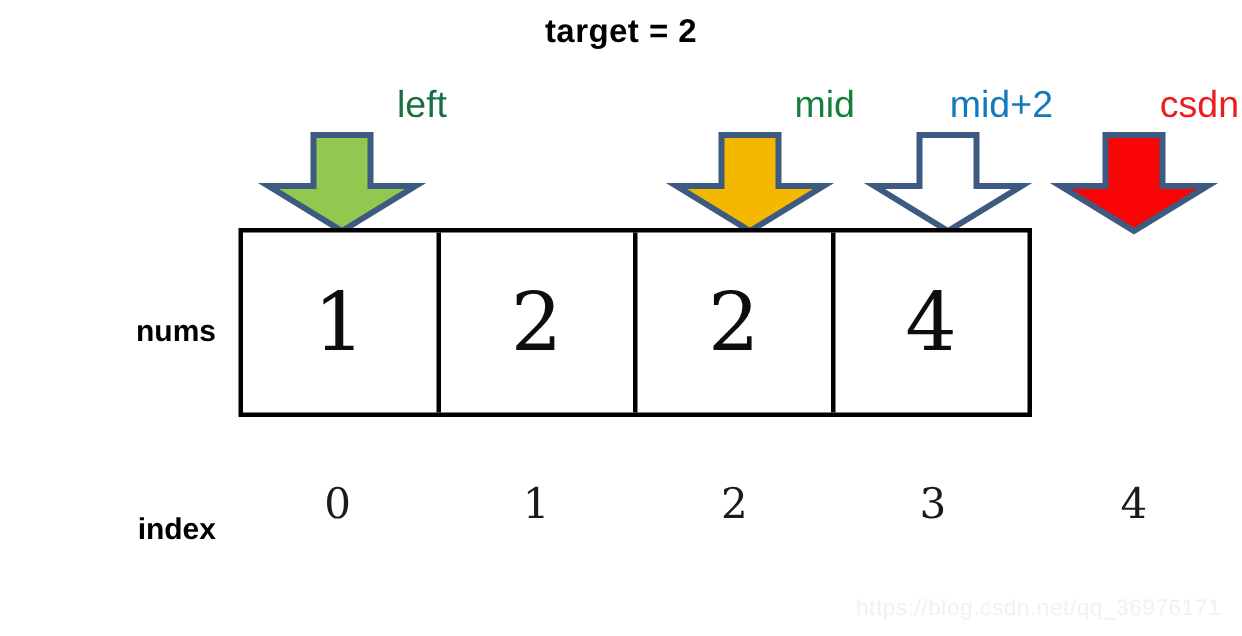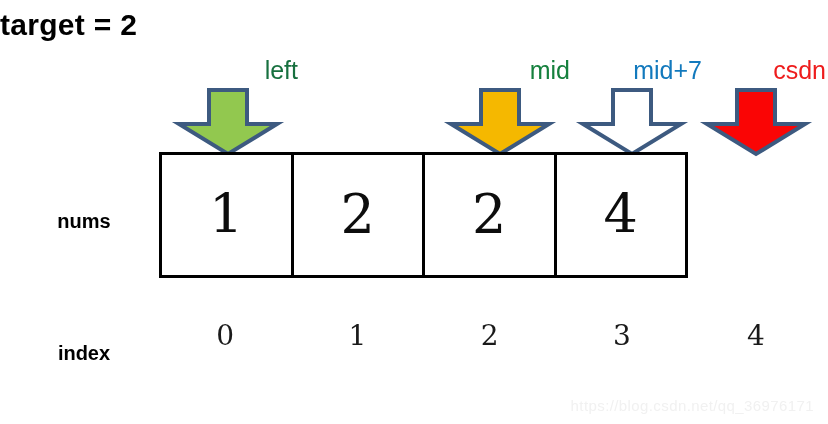--- a/index.html
+++ b/index.html
@@ -16,23 +16,24 @@
     overflow: hidden;
     font-family: "Liberation Sans", sans-serif;
   }
 
   
   #title {
     position: absolute;
     left: 0;
     top: 8px;
     width: 828px;
+    text-align: center;
     font-family: "Liberation Sans", sans-serif;
     font-weight: bold;
-    font-size: 30px;
+    font-size: 22px;
     color: #000000;
     letter-spacing: 0.3px;
   }
 
   
   .ptr-label {
     position: absolute;
     top: 56px;
     width: 140px;
     margin-left: -70px;
@@ -84,21 +85,21 @@
   }
   .cell:last-child {
     border-right: none;
   }
 
   
   .row-label {
     position: absolute;
     left: 24px;
     width: 120px;
-    text-align: center;
+    text-align: right;
     font-family: "Liberation Sans", sans-serif;
     font-weight: bold;
     font-size: 20px;
     color: #000000;
   }
   #label-nums  { top: 210px; }
   #label-index { top: 326px; margin-top: 16px; }
 
   
   .index-num {
@@ -128,21 +129,21 @@
 </style>
 </head>
 <body>
 
 <div id="canvas" style="width: 828px; height: 424px; background: rgb(255, 255, 255);">
 
   <div id="title" style="width: 828px; color: rgb(0, 0, 0);">target = 2</div>
 
   <div class="ptr-label" id="ptr-label-0" style="left: 228px; color: rgb(23, 112, 63);">left</div>
   <div class="ptr-label" id="ptr-label-1" style="left: 500px; color: #15803d;">mid</div>
-  <div class="ptr-label" id="ptr-label-2" style="left: 632px; color: rgb(18, 121, 189);">mid+7</div>
+  <div class="ptr-label" id="ptr-label-2" style="left: 632px; color: rgb(18, 121, 189);">mid+2</div>
   <div class="ptr-label" id="ptr-label-3" style="left: 756px; color: rgb(238, 28, 28);">csdn</div>
 
   <div class="arrow" id="arrow-0" style="left: 228px;">
     <svg viewBox="0 0 104 68" preserveAspectRatio="none">
       <polygon points="33,2 71,2 71,36 101,36 52,66 3,36 33,36" stroke-width="4" stroke-linejoin="miter" fill="#92c84f" stroke="#3d5a80"></polygon>
     </svg>
   </div>
 
   <div class="arrow" id="arrow-1" style="left: 500px;">
     <svg viewBox="0 0 104 68" preserveAspectRatio="none">

